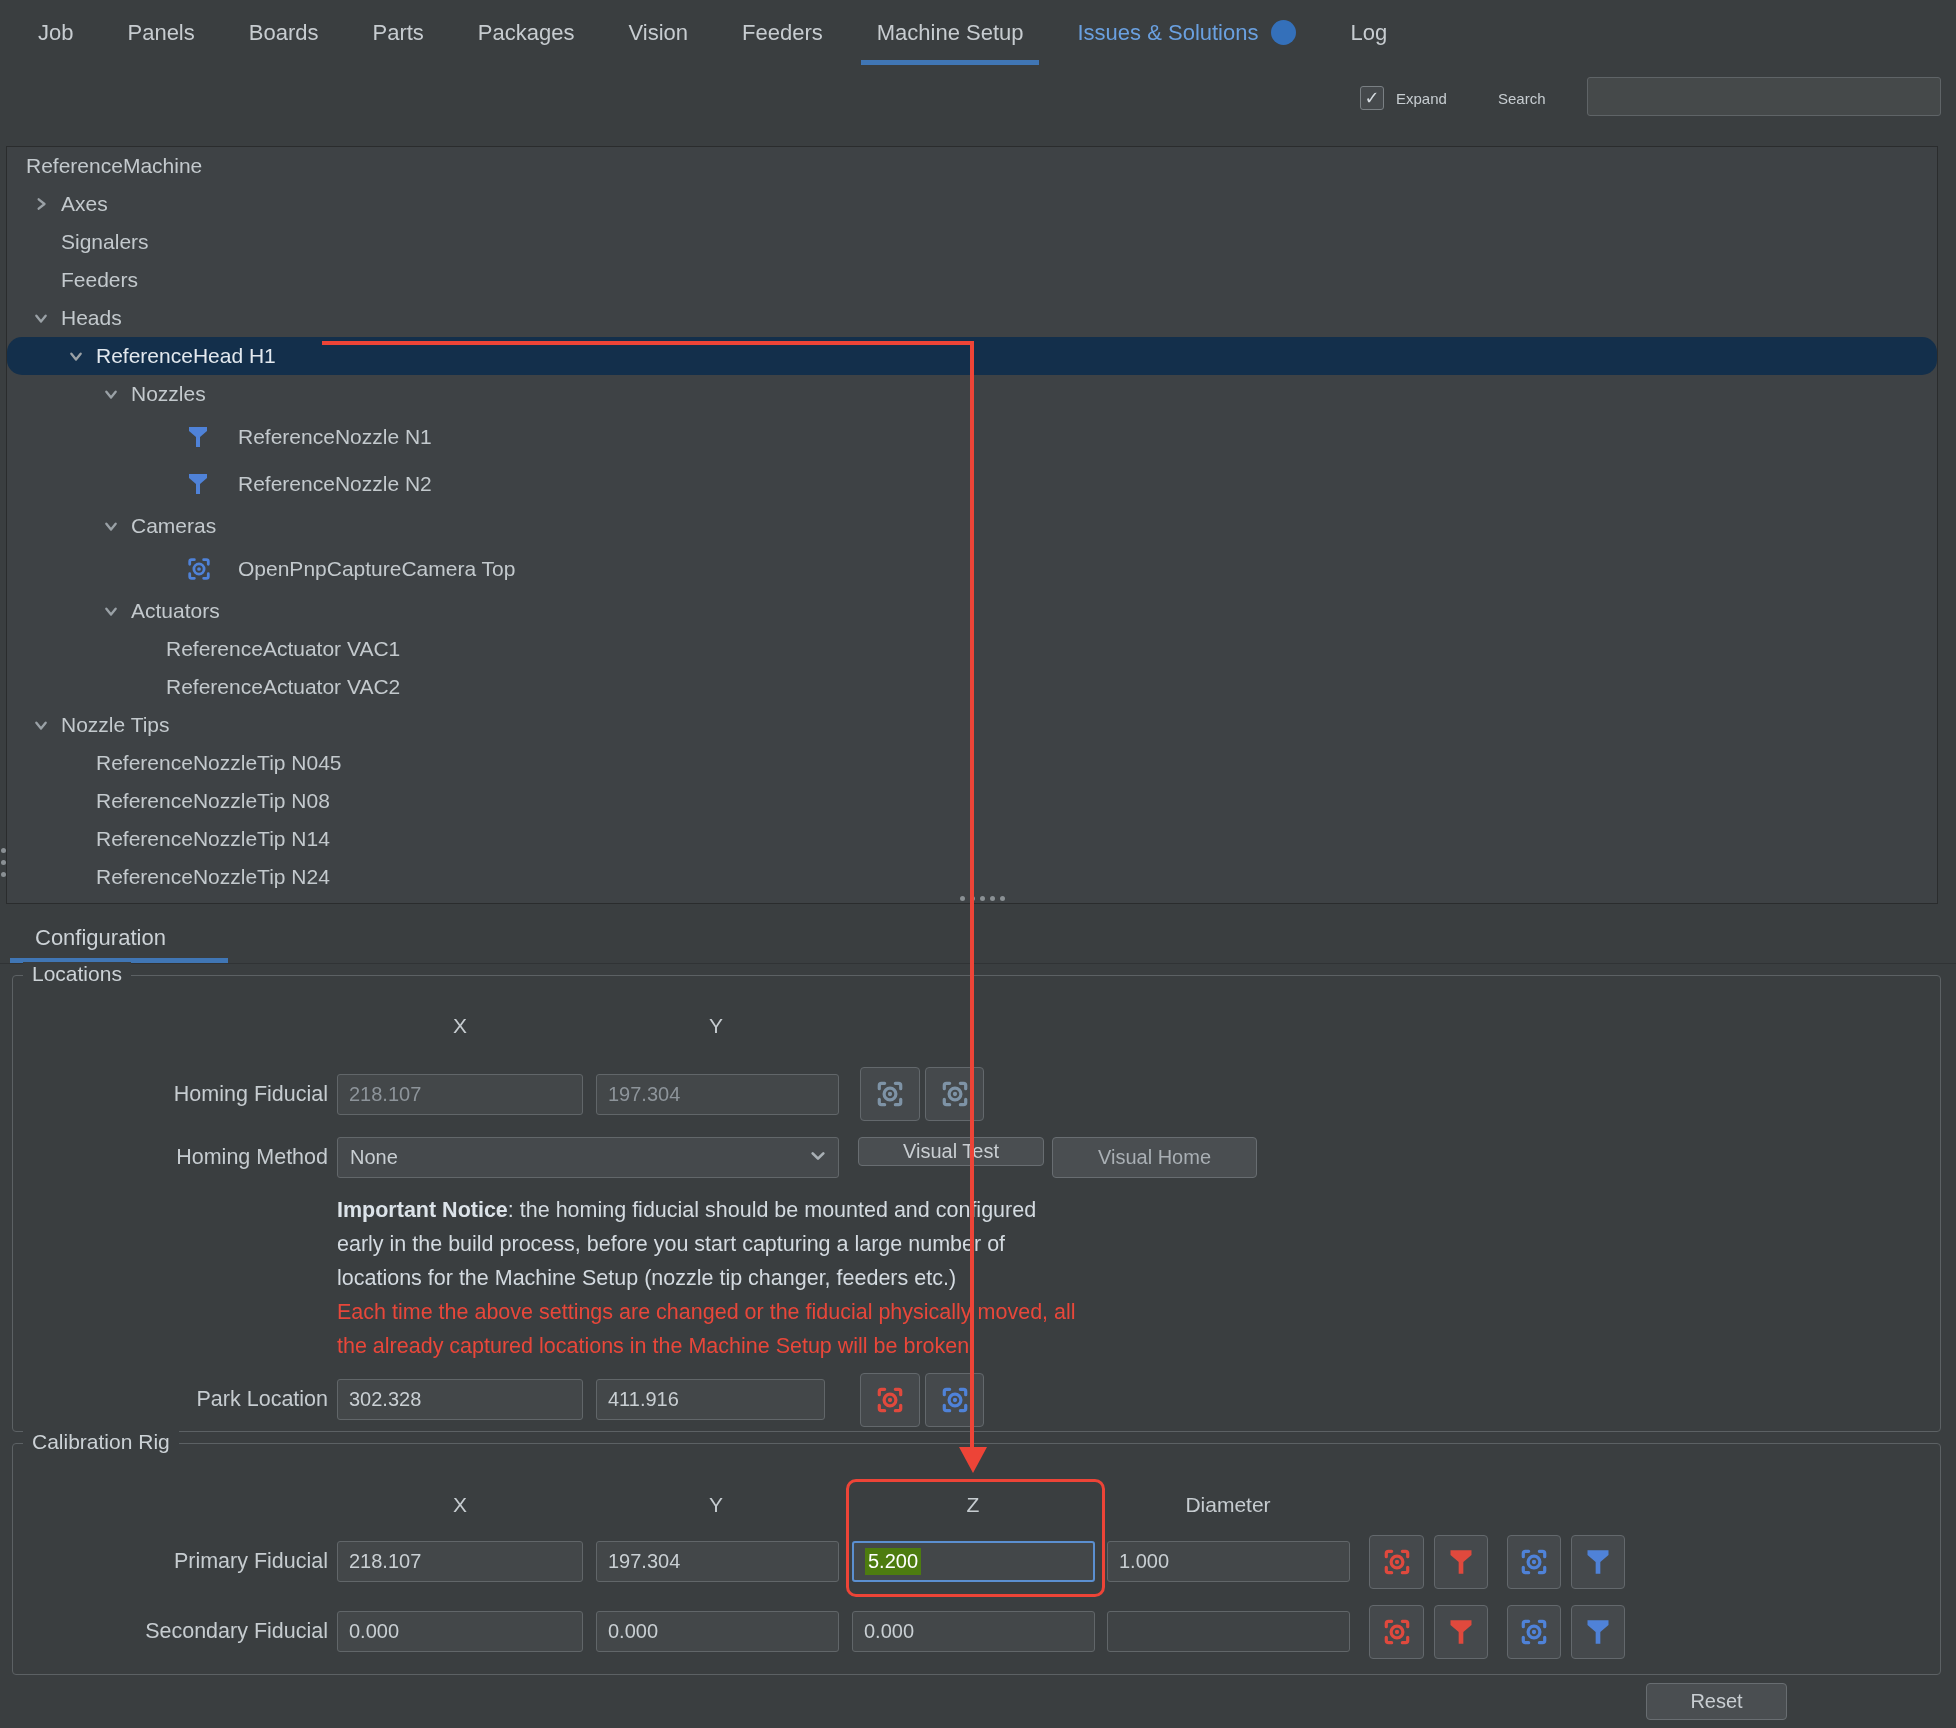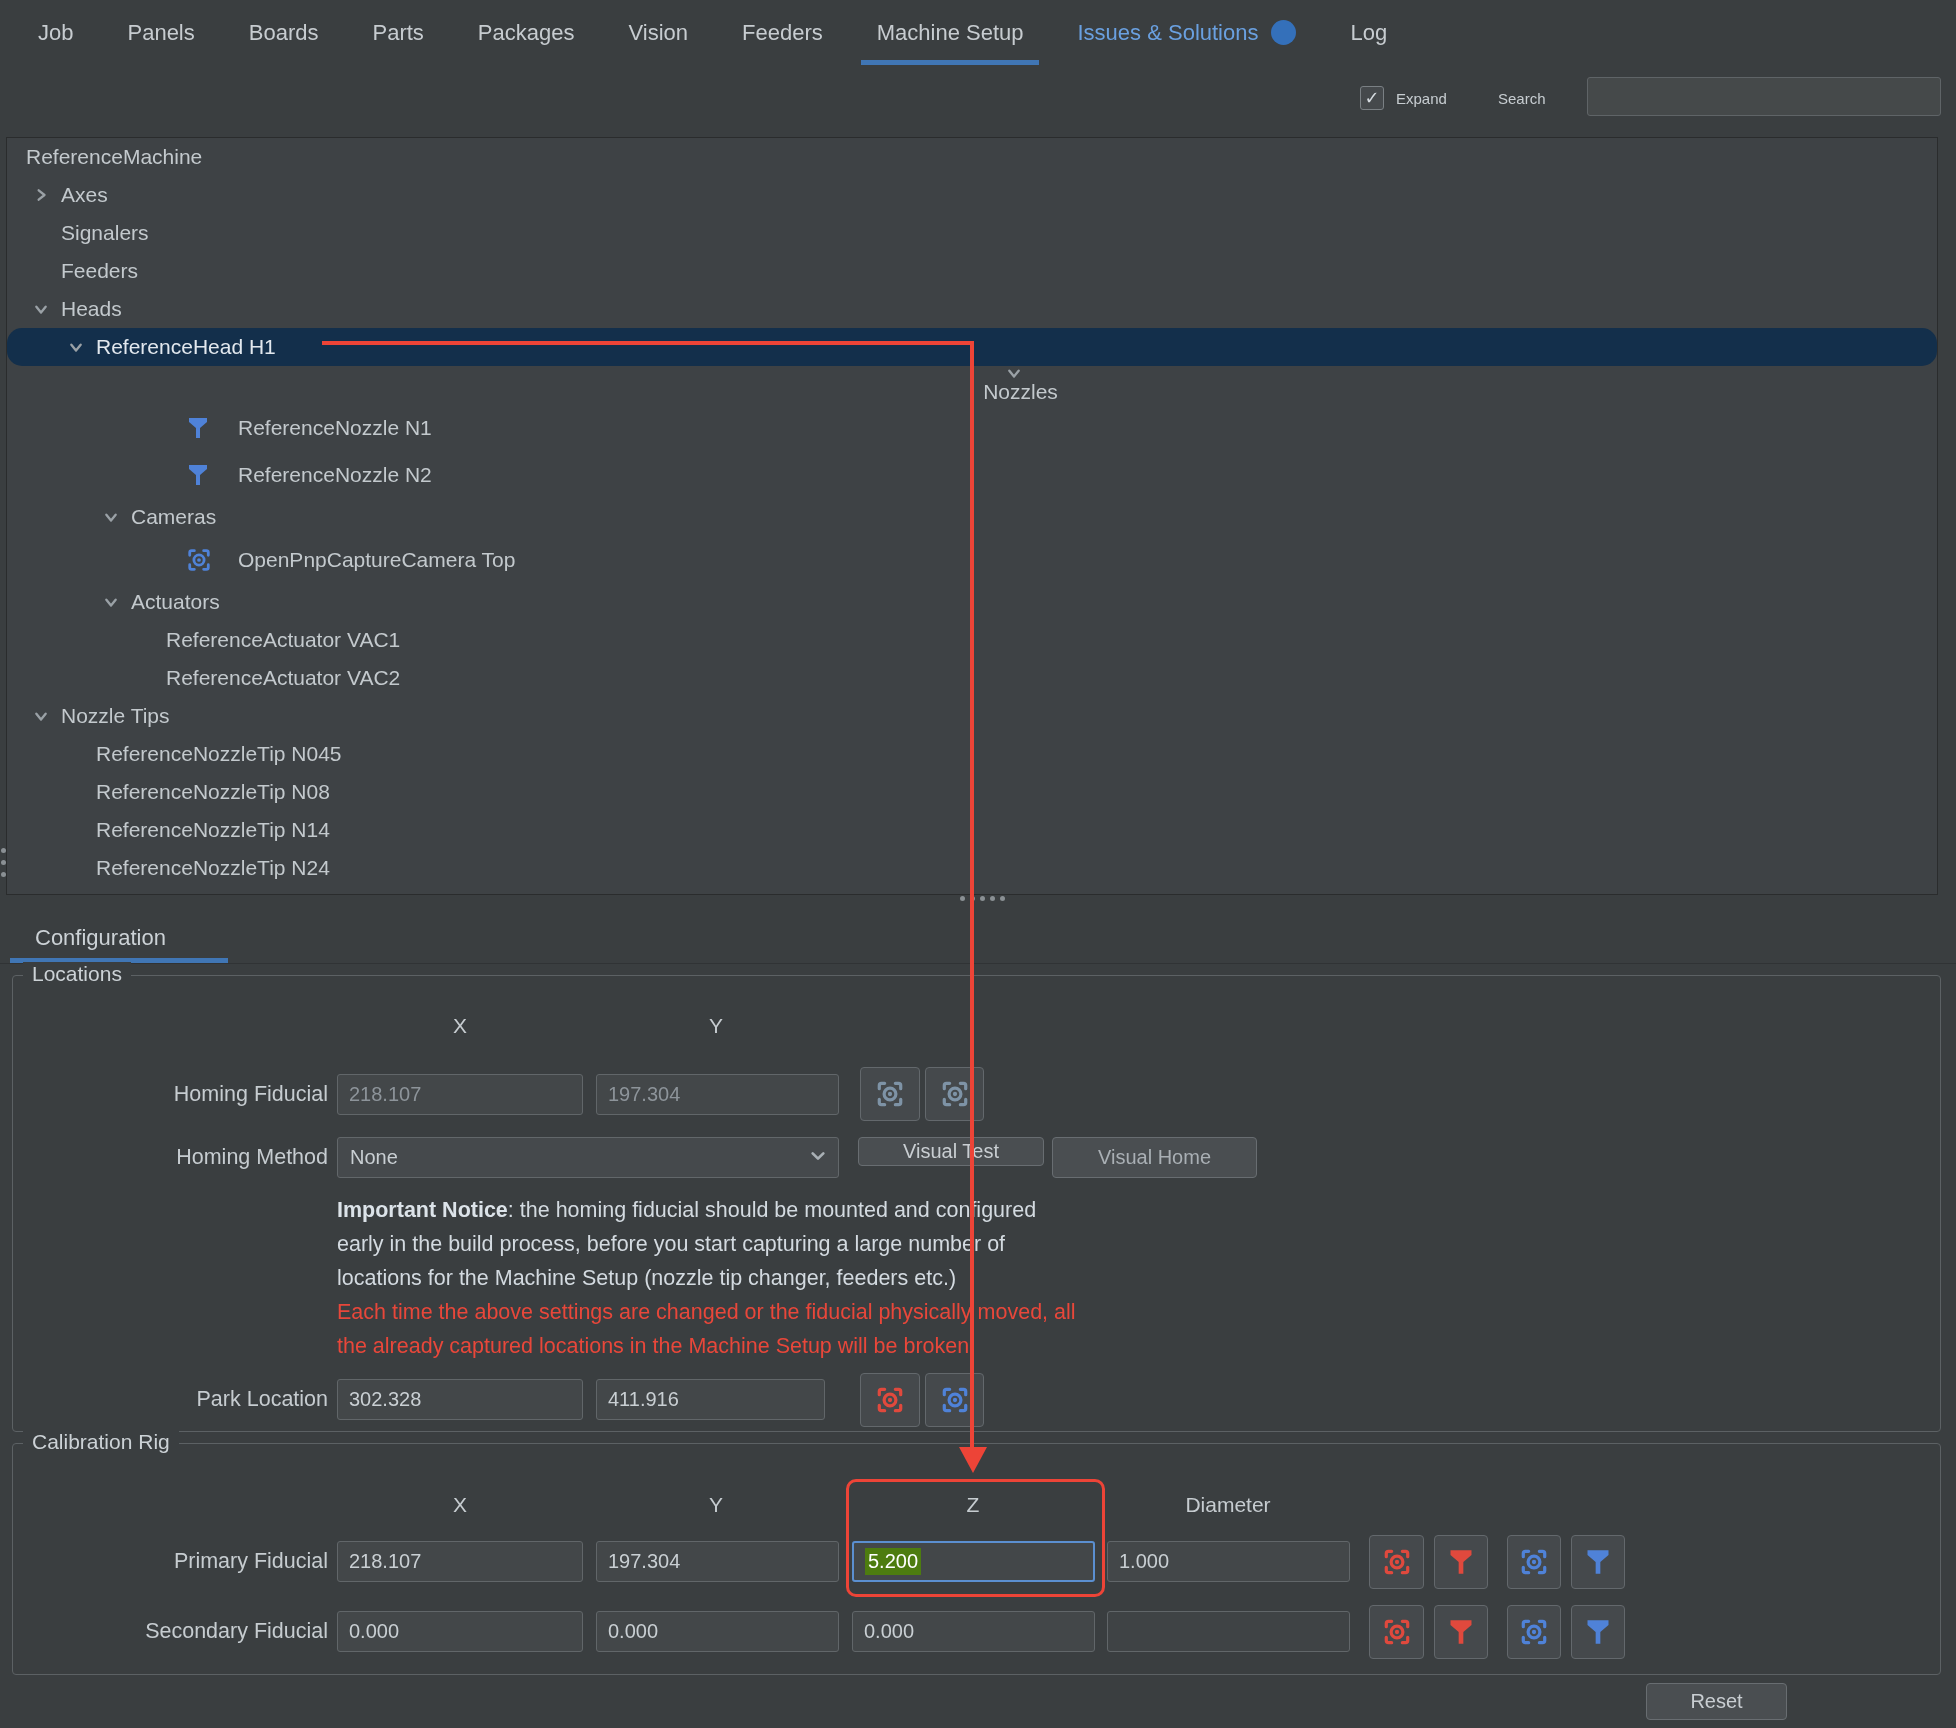--- a/index.html
+++ b/index.html
@@ -19,21 +19,21 @@
   .tab .badge { width:25px; height:25px; border-radius:50%; background:#3470ba; margin-left:13px; }
   
   .checkbox { position:absolute; left:1360px; top:86px; width:24px; height:24px;
     background:#45494c; border:1px solid #7a8084; border-radius:3px;
     display:flex; align-items:center; justify-content:center; color:#d5dbe0; font-size:18px; }
   .srlabel { position:absolute; top:86px; height:24px; display:flex; align-items:center; font-size:15px; }
   .searchbox { position:absolute; left:1587px; top:77px; width:354px; height:39px;
     background:#45494a; border:1px solid #5f6467; border-radius:3px; color:#c9cfd3;
     font-size:20px; padding:0 10px; font-family:"Liberation Sans",sans-serif; }
   
-  .tree { position:absolute; left:6px; top:137px; width:1932px; height:758px;
+  .tree { position:absolute; left:6px; top:146px; width:1932px; height:758px;
     background:#3e4245; border:1px solid #2a2c2d; overflow:hidden; }
   .tree-row { display:flex; align-items:center; height:38px; font-size:21px; color:#c3c9cd; cursor:default; }
   .tree-row.tall { height:47px;gap:16px; }
   .tree-row.selected { background:#132f4b; color:#e2e8ee;border-radius:15px; }
   .chev { width:27px; display:flex; align-items:center; }
   .chev svg { display:block; }
   .chev.expanded svg { transform:rotate(90deg); }
   .ticon { width:26px; margin-left:20px; margin-right:10px; display:flex; align-items:center; }
   .tlabel { white-space:nowrap; }
   
@@ -150,21 +150,21 @@
       <span class="tlabel">Heads</span>
     </div>
     <div class="tree-row selected" style="padding-left: 62px;">
       <span class="chev expanded">
         <svg width="14" height="14" viewBox="0 0 12 12">
           <path d="M4 2 L9 6 L4 10" stroke="#9aa1a6" stroke-width="2" fill="none" stroke-linecap="round" stroke-linejoin="round"></path>
         </svg>
       </span>
       <span class="tlabel">ReferenceHead H1</span>
     </div>
-    <div class="tree-row" style="padding-left: 97px; flex-direction: column;">
+    <div class="tree-row" style="padding-left: 97px;">
       <span class="chev expanded">
         <svg width="14" height="14" viewBox="0 0 12 12">
           <path d="M4 2 L9 6 L4 10" stroke="#9aa1a6" stroke-width="2" fill="none" stroke-linecap="round" stroke-linejoin="round"></path>
         </svg>
       </span>
       <span class="tlabel">Nozzles</span>
     </div>
     <div class="tree-row tall" style="padding-left: 159px;">
       <span class="ticon">
         <svg width="24" height="24" viewBox="0 0 24 24">

